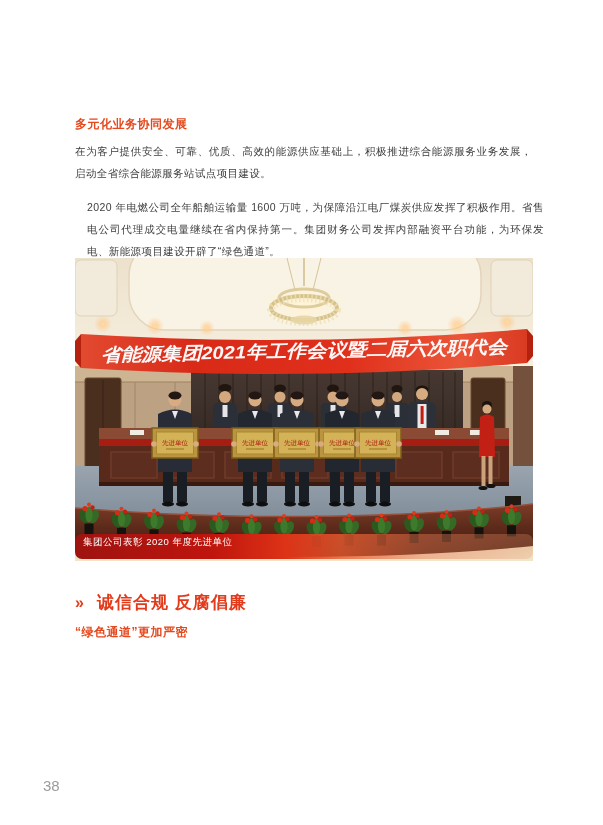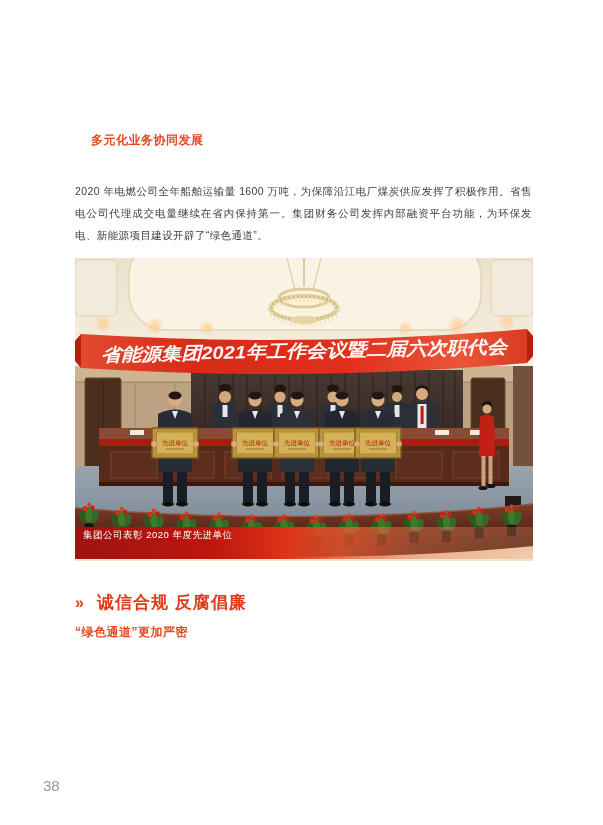--- a/index.html
+++ b/index.html
@@ -1,41 +1,42 @@
 <!DOCTYPE html>
 <html><head>
 <meta charset="utf-8">
 <style>
   html,body{margin:0;padding:0;background:#ffffff;}
   .page{
     position:relative;width:603px;height:825px;background:#ffffff;overflow:hidden;
     font-family:"Liberation Sans","DejaVu Sans",sans-serif;
   }
   .h-sub{
-    position:absolute;left:75px;top:116px;margin:16px;
+    position:absolute;left:75px;top:116px;margin:0;
     font-size:12px;font-weight:bold;color:#e5481c;letter-spacing:.5px;
   }
   .body-text{
     position:absolute;left:75px;width:457px;margin:0;
     font-size:10.5px;line-height:22px;color:#3e3e3e;
     text-align:justify;text-justify:inter-ideograph;letter-spacing:.4px;
   }
   #para1{top:140px;}
-  #para2{top:180px;}
+  #para2{top:196px;margin-left:12px;}
   #para3{top:650px;}
   .photo{
     position:absolute;left:75px;top:258px;width:458px;height:303px;margin:0;
     overflow:hidden;background:#e9dfc9;
   }
   .photo svg{display:block;}
   .photo-caption{
-    position:absolute;left:0;right:0;bottom:2px;height:32px;line-height:15px;
+    position:absolute;left:0;right:0;bottom:2px;height:25px;line-height:15px;
     padding-left:8px;font-size:9.5px;color:#ffffff;letter-spacing:.5px;
     background:linear-gradient(90deg,#9e1310 0%,#bf150d 30%,#dd3317 46%,
       rgba(232,90,47,.8) 58%,rgba(232,120,80,.45) 76%,rgba(235,150,110,.28) 100%);
+    border-radius:7px;
   }
   .h-section{
     position:absolute;left:75px;top:591px;margin:0;
     display:flex;align-items:baseline;gap:13px;
     font-size:17px;font-weight:bold;color:#e23a1b;letter-spacing:1px;
   }
   .h-section .marker{font-size:16px;letter-spacing:0;}
   .h-small{
     position:absolute;left:75px;top:624px;margin:0;
     font-size:12px;font-weight:bold;color:#e5481c;letter-spacing:.5px;
@@ -43,20 +44,21 @@
   .page-number{
     position:absolute;left:43px;top:777px;font-size:15px;color:#9b9b9b;
   }
 </style>
 </head>
 <body>
 
 <div class="page">
 
   <h3 class="h-sub">多元化业务协同发展</h3>
+  <p id="para1" class="body-text">在为客户提供安全、可靠、优质、高效的能源供应基础上，积极推进综合能源服务业务发展，启动全省综合能源服务站试点项目建设。</p>
   <p id="para2" class="body-text">2020 年电燃公司全年船舶运输量 1600 万吨，为保障沿江电厂煤炭供应发挥了积极作用。省售电公司代理成交电量继续在省内保持第一。集团财务公司发挥内部融资平台功能，为环保发电、新能源项目建设开辟了“绿色通道”。</p>
 
   <figure class="photo">
     <svg viewBox="0 0 458 303" width="458" height="303">
       <defs>
         <linearGradient id="gCeil" x1="0" y1="0" x2="0" y2="1">
           <stop offset="0" stop-color="#ece1cc"></stop>
             <stop offset="1" stop-color="#f8f1e2"></stop>
         </linearGradient>
         <linearGradient id="gBanner" x1="0" y1="0" x2="1" y2="0">

